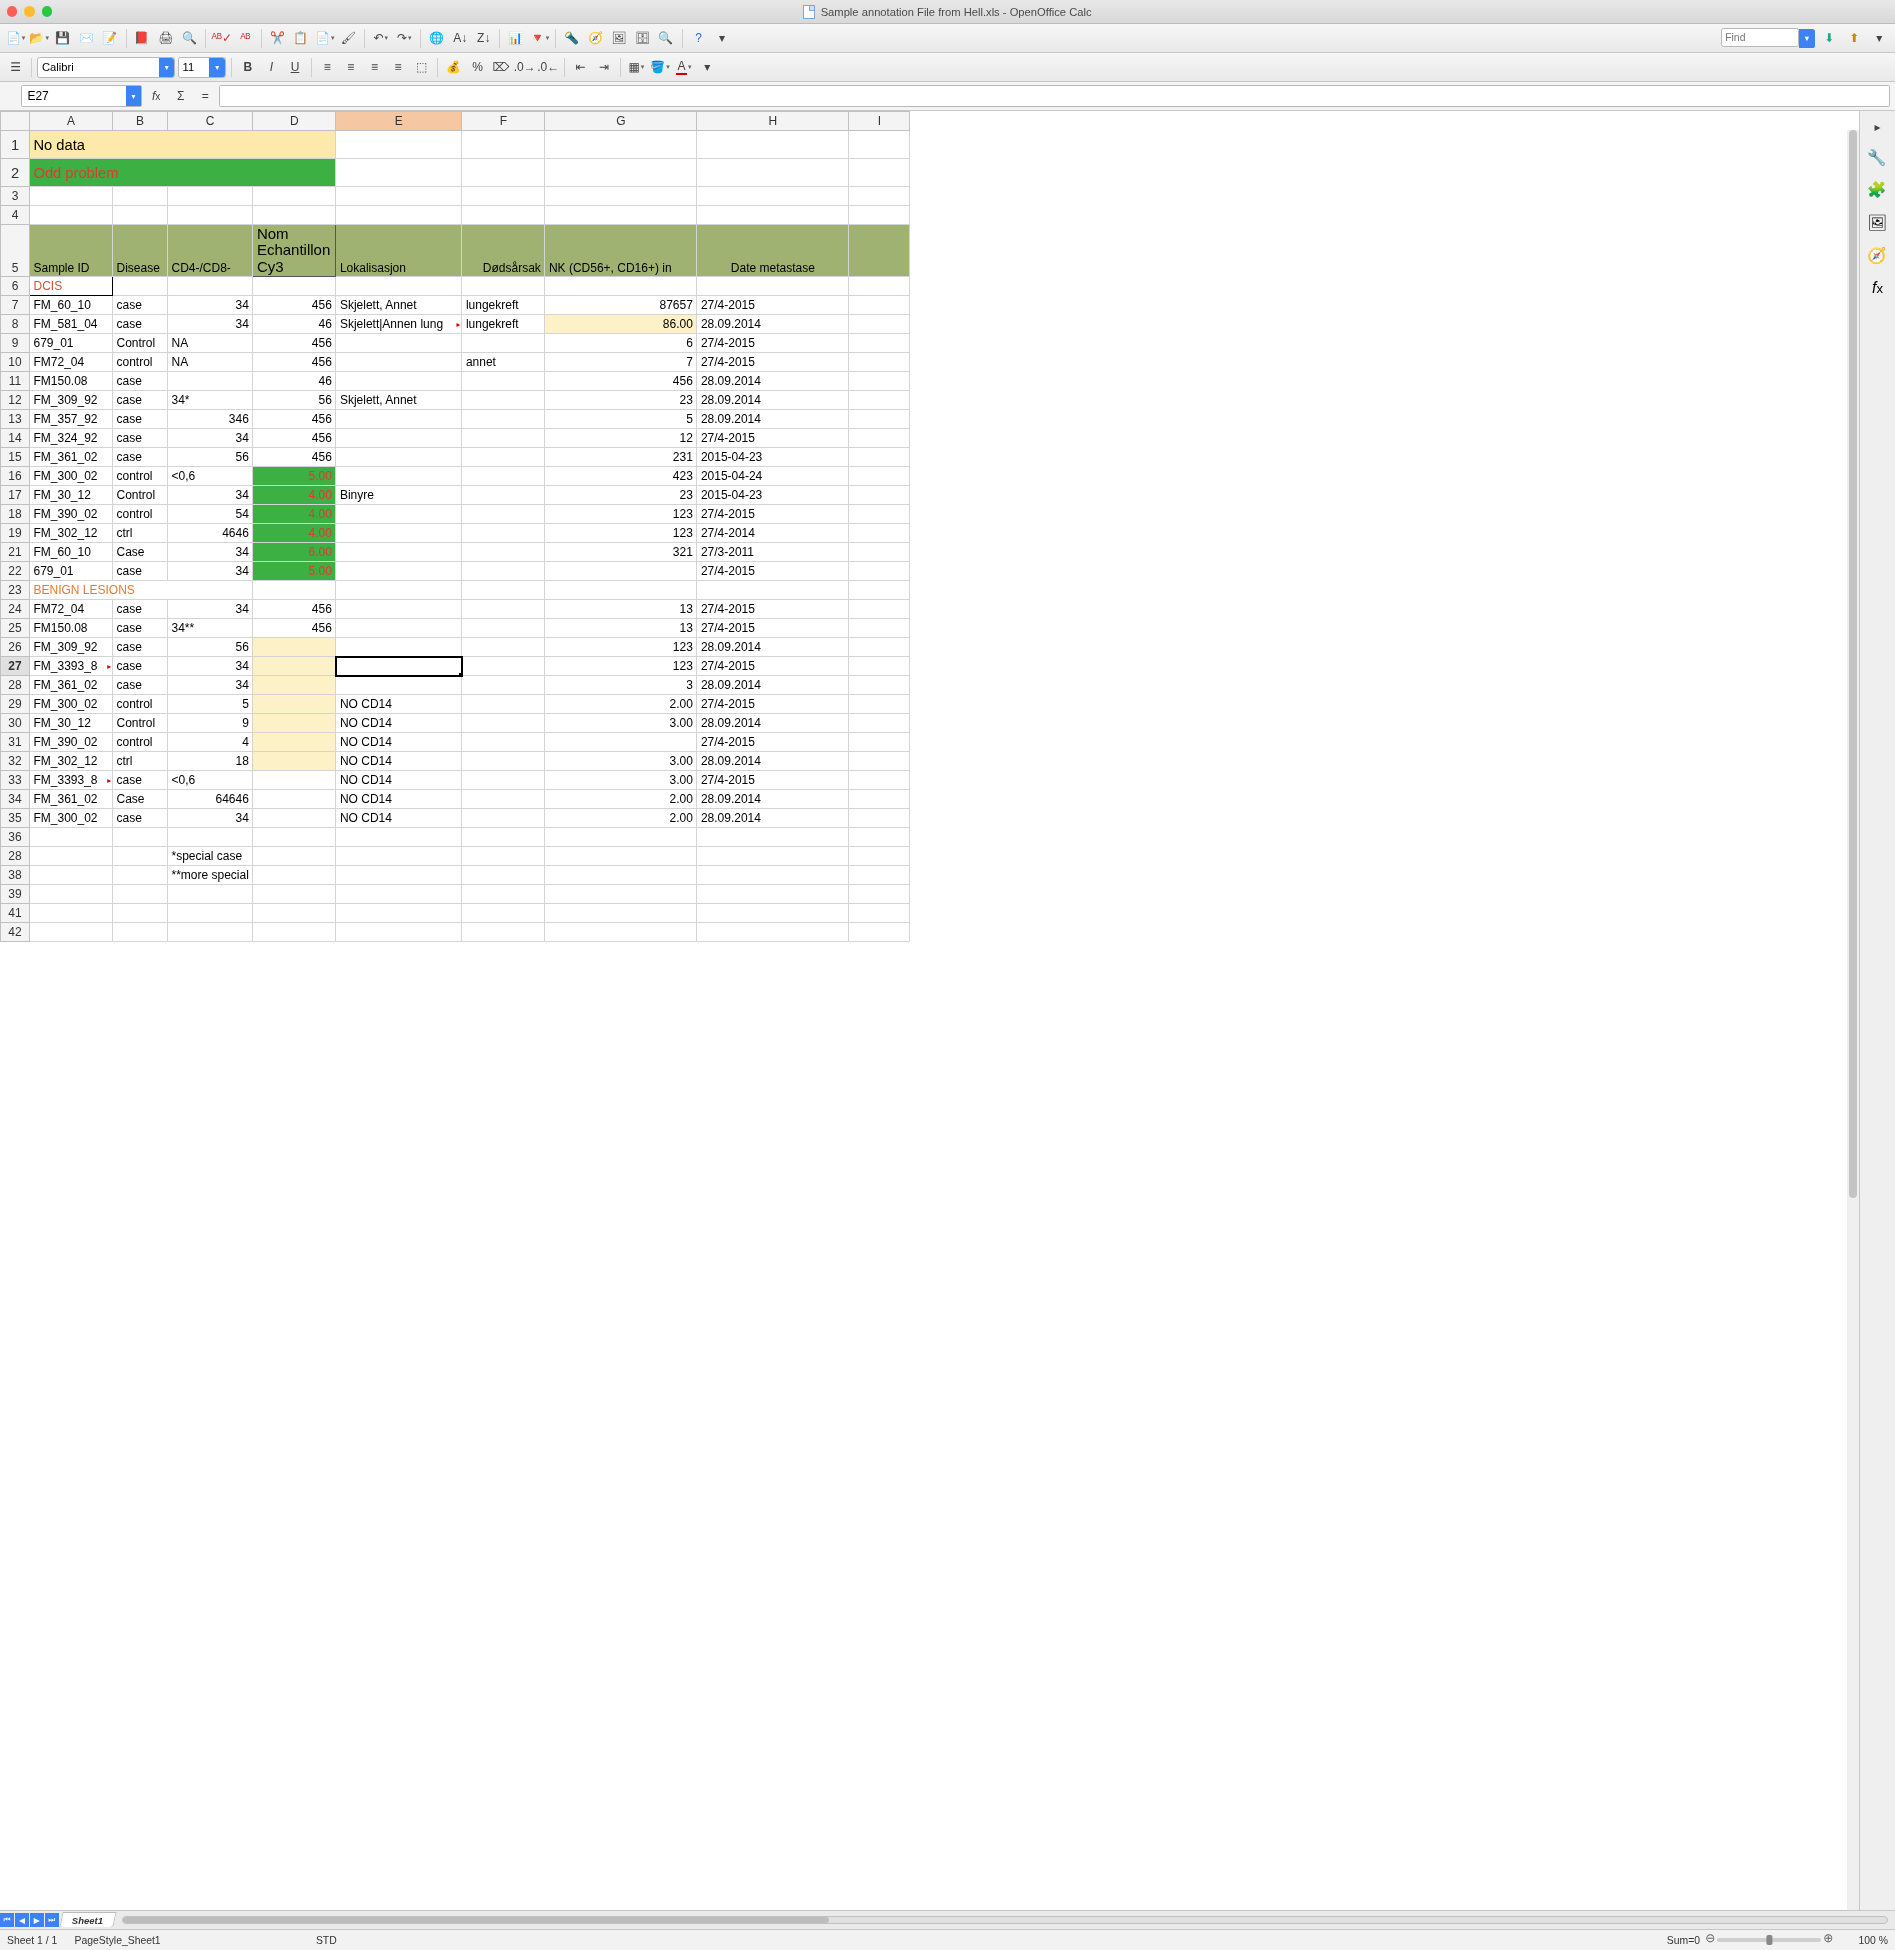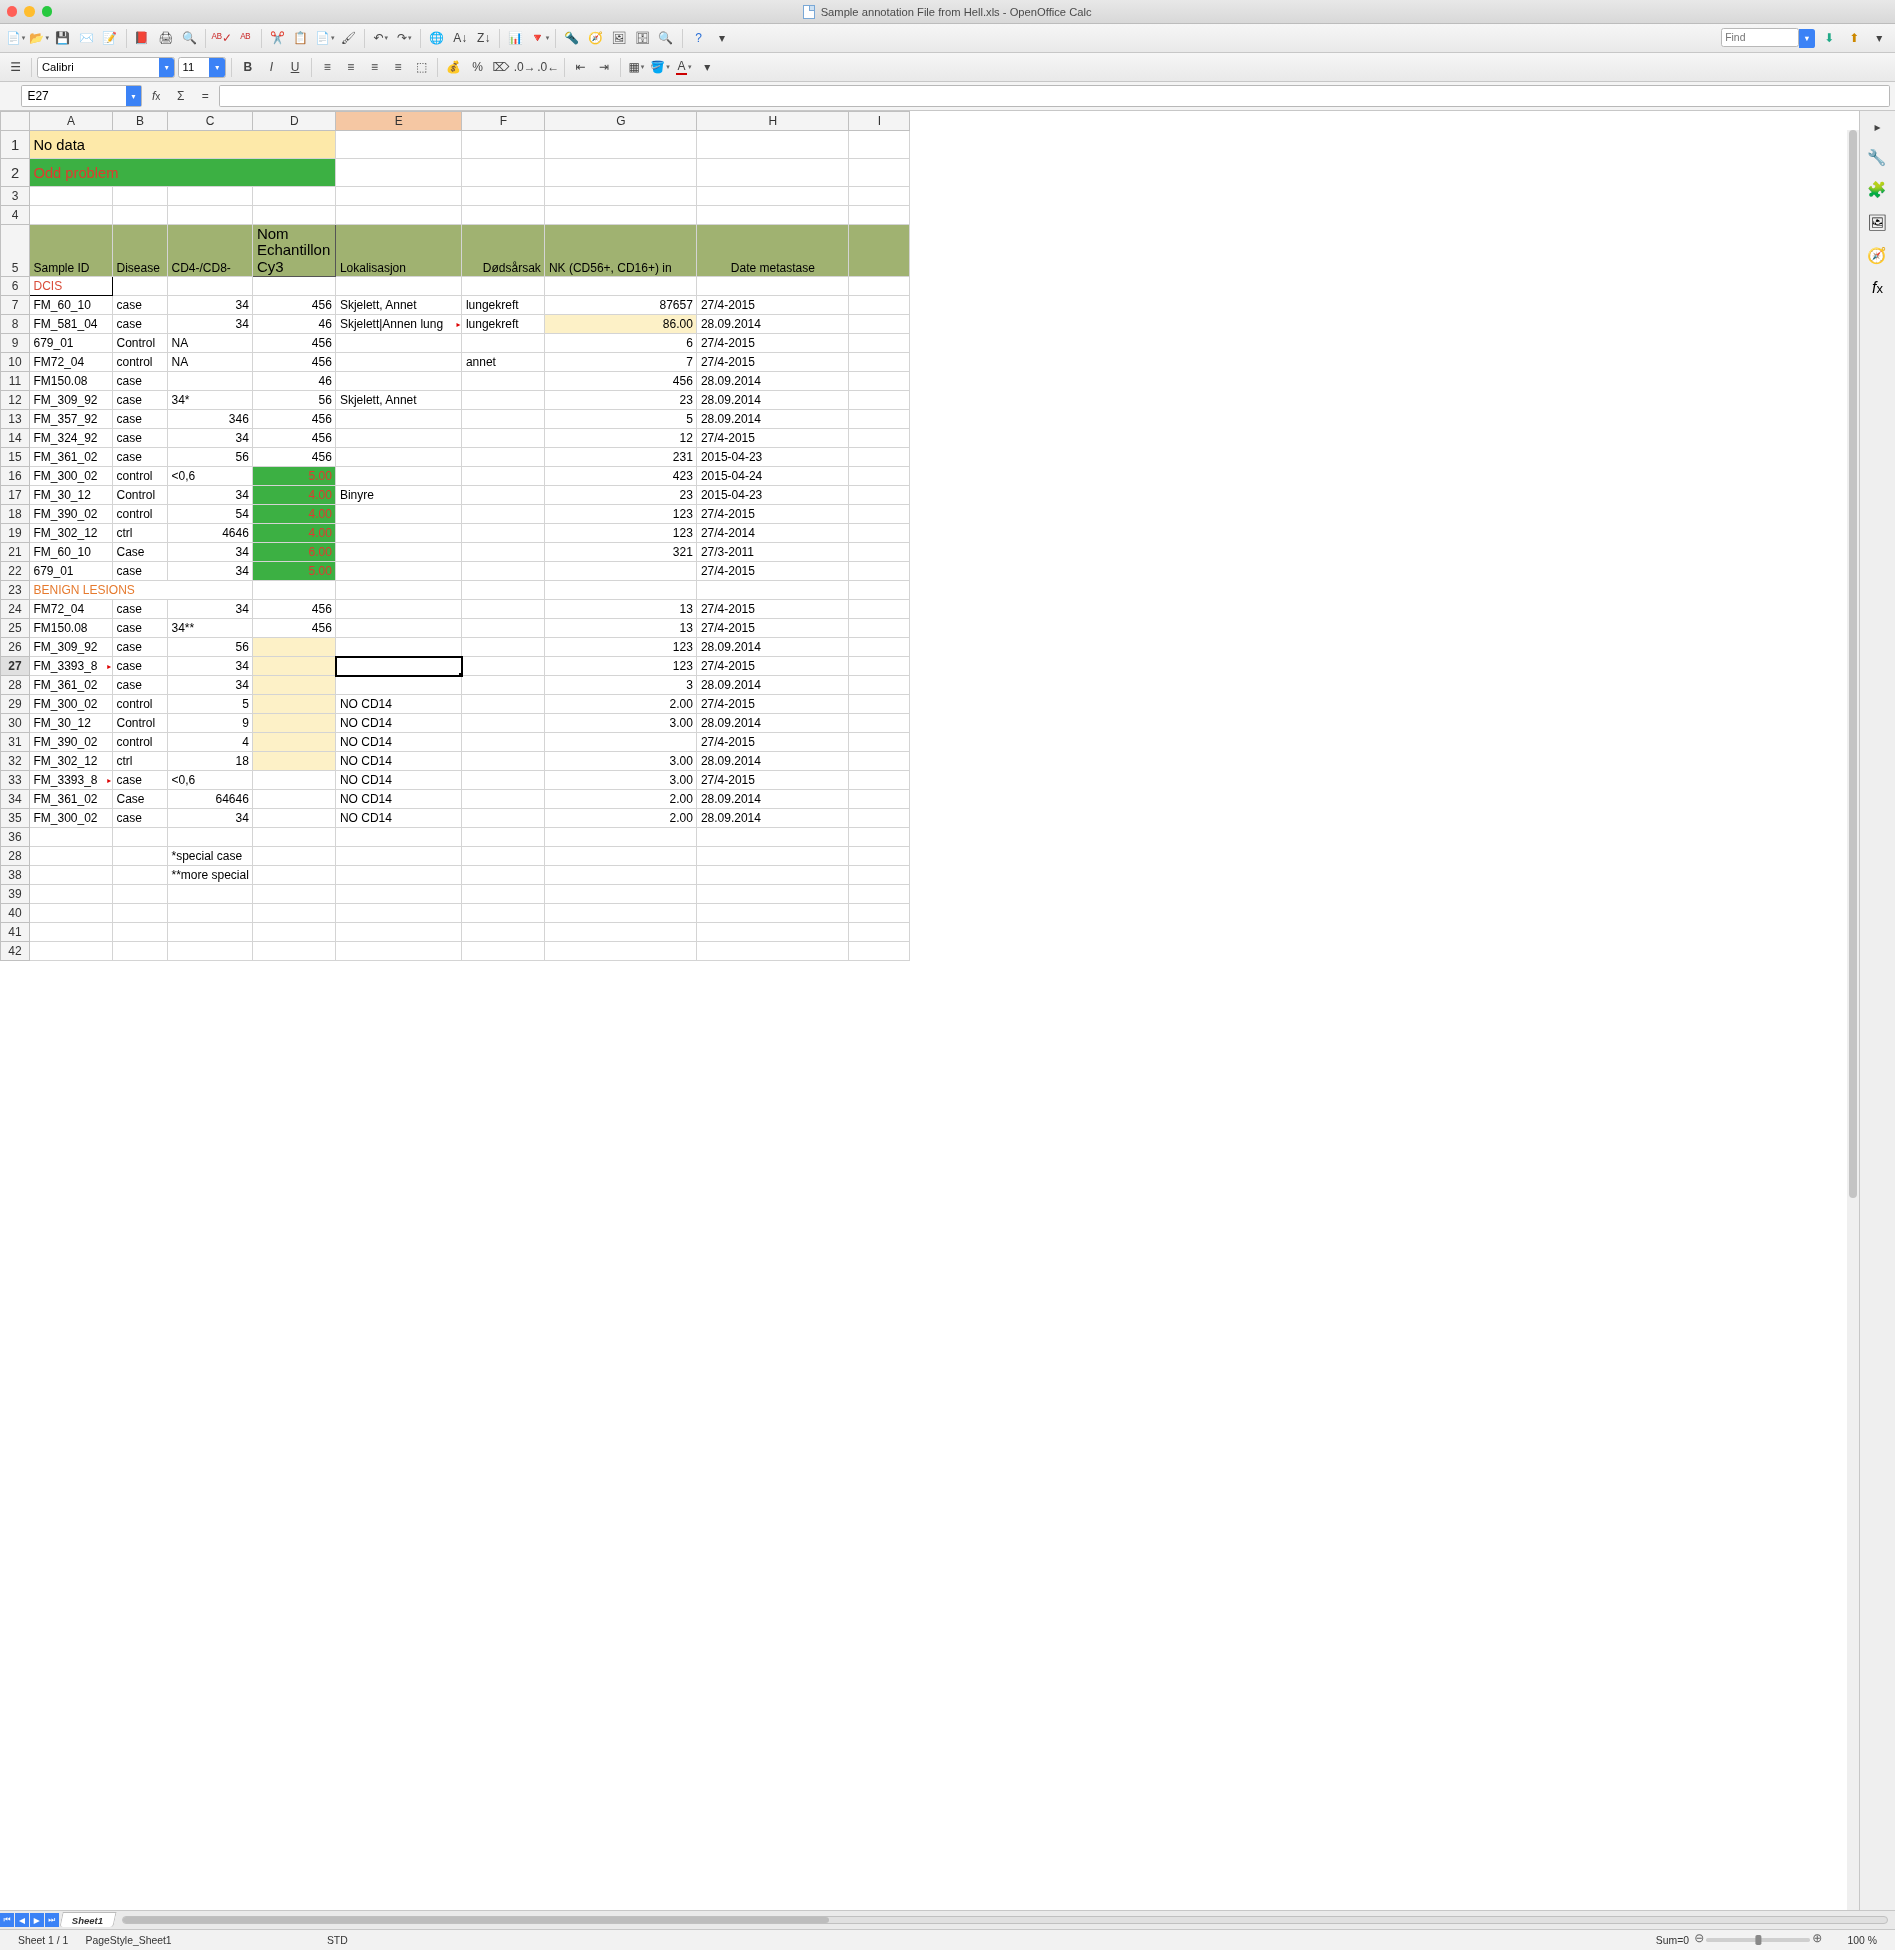--- a/index.html
+++ b/index.html
@@ -53,21 +53,21 @@
 
 .tabstrip { height: 19px; background: #eaeaea; border-top: 0.9px solid #c7c7c7; display: flex; align-items: center; font-size: 9.5px; }
 .tabnav { display: flex; }
 .tabnav span { width: 14px; height: 14px; background: #3b82f6; color:#fff; font-size:7.8px; display:inline-flex; align-items:center; justify-content:center; margin-right:0.9px; }
 .sheettab { background: #fff; border: 0.9px solid #bbb; border-bottom: none; padding: 1.7px 10.4px; font-style: italic; font-weight: bold; color: #333; border-radius: 0 0 3.5px 3.5px; transform: skewX(-12deg); margin-left: 1.7px; }
 .sheettab span { display:inline-block; transform: skewX(12deg); }
 .hscroll { flex:1; margin: 0 7px; height: 8.6px; background:#e0e0e0; border:0.9px solid #c0c0c0; border-radius:4.3px; position:relative; }
 .hscroll .thumb { position:absolute; left:0; top:0; bottom:0; width:40%; background:#bdbdbd; border-radius:4.3px; }
 
 
-.statusbar { height: 21px; background: #f2f2f2; border-top: 0.9px solid #c7c7c7; display: flex; align-items: center; font-size: 10.4px; color: #333; padding: 0 18px; gap: 17.3px; }
+.statusbar { height: 21px; background: #f2f2f2; border-top: 0.9px solid #c7c7c7; display: flex; align-items: center; font-size: 10.4px; color: #333; padding: 0 7px; gap: 17.3px; }
 .statusbar .seg { flex: 0 0 auto; }
 .statusbar .spacer { flex: 1; }
 .zoom { display:flex; align-items:center; gap:5.2px; }
 .zoom .track { width: 104px; height: 3.5px; background: #cfcfcf; position: relative; border-radius:1.7px; }
 .zoom .track::before, .zoom .track::after { content:"–"; position:absolute; top:-7px; font-size:12px; color:#666; }
 .zoom .track::before { left:-12px; content:"⊖"; } .zoom .track::after { right:-12px; content:"⊕"; }
 .zoom .thumb { position:absolute; left:50%; top:-3.5px; width:5.2px; height:10.4px; background:#888; border-radius:1.7px; transform:translateX(-50%); }
 
 
 .fill-yellow { background: #fde9a9 !important; }
@@ -670,32 +670,20 @@
             <td class="txt">**more special</td>
             <td></td>
             <td></td>
             <td></td>
             <td></td>
             <td></td>
             <td></td>
           </tr>
           <tr>
             <th class="rowhdr">39</th>
-            <td></td>
-            <td></td>
-            <td></td>
-            <td></td>
-            <td></td>
-            <td></td>
-            <td></td>
-            <td></td>
-            <td></td>
-          </tr>
-          <tr>
-            <th class="rowhdr">40</th>
             <td></td>
             <td></td>
             <td></td>
             <td></td>
             <td></td>
             <td></td>
             <td></td>
             <td></td>
             <td></td>
           </tr>

